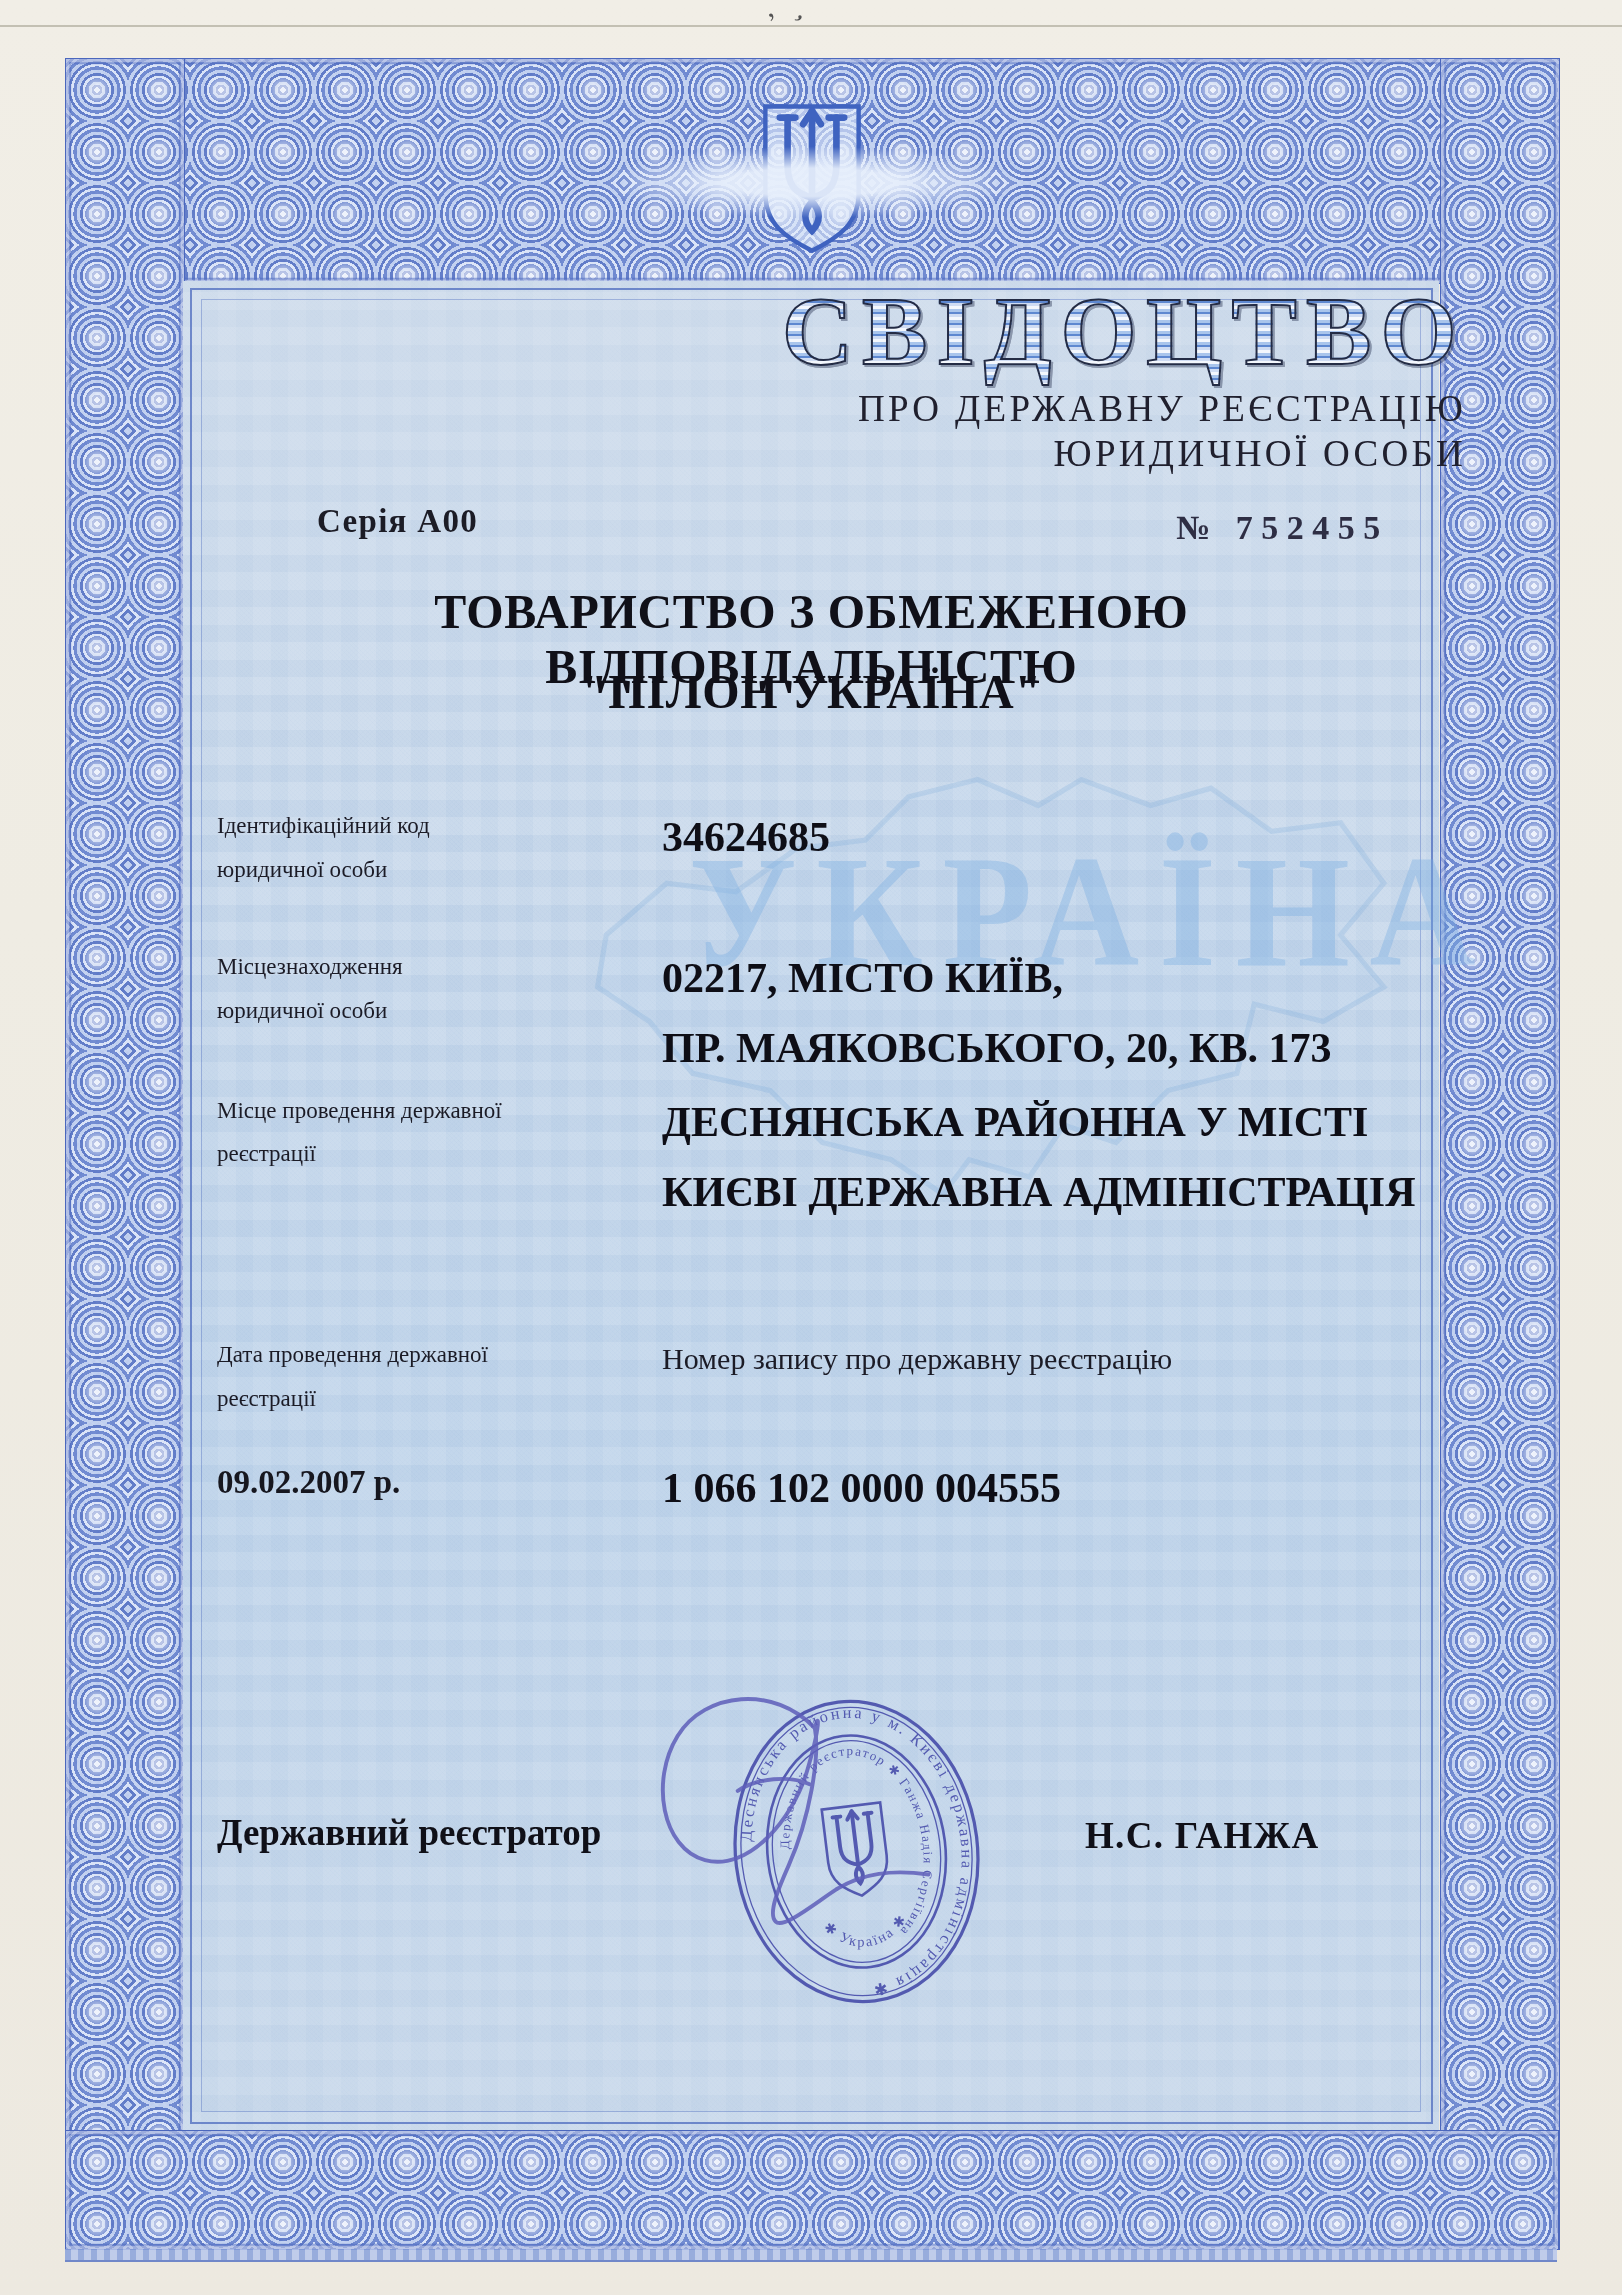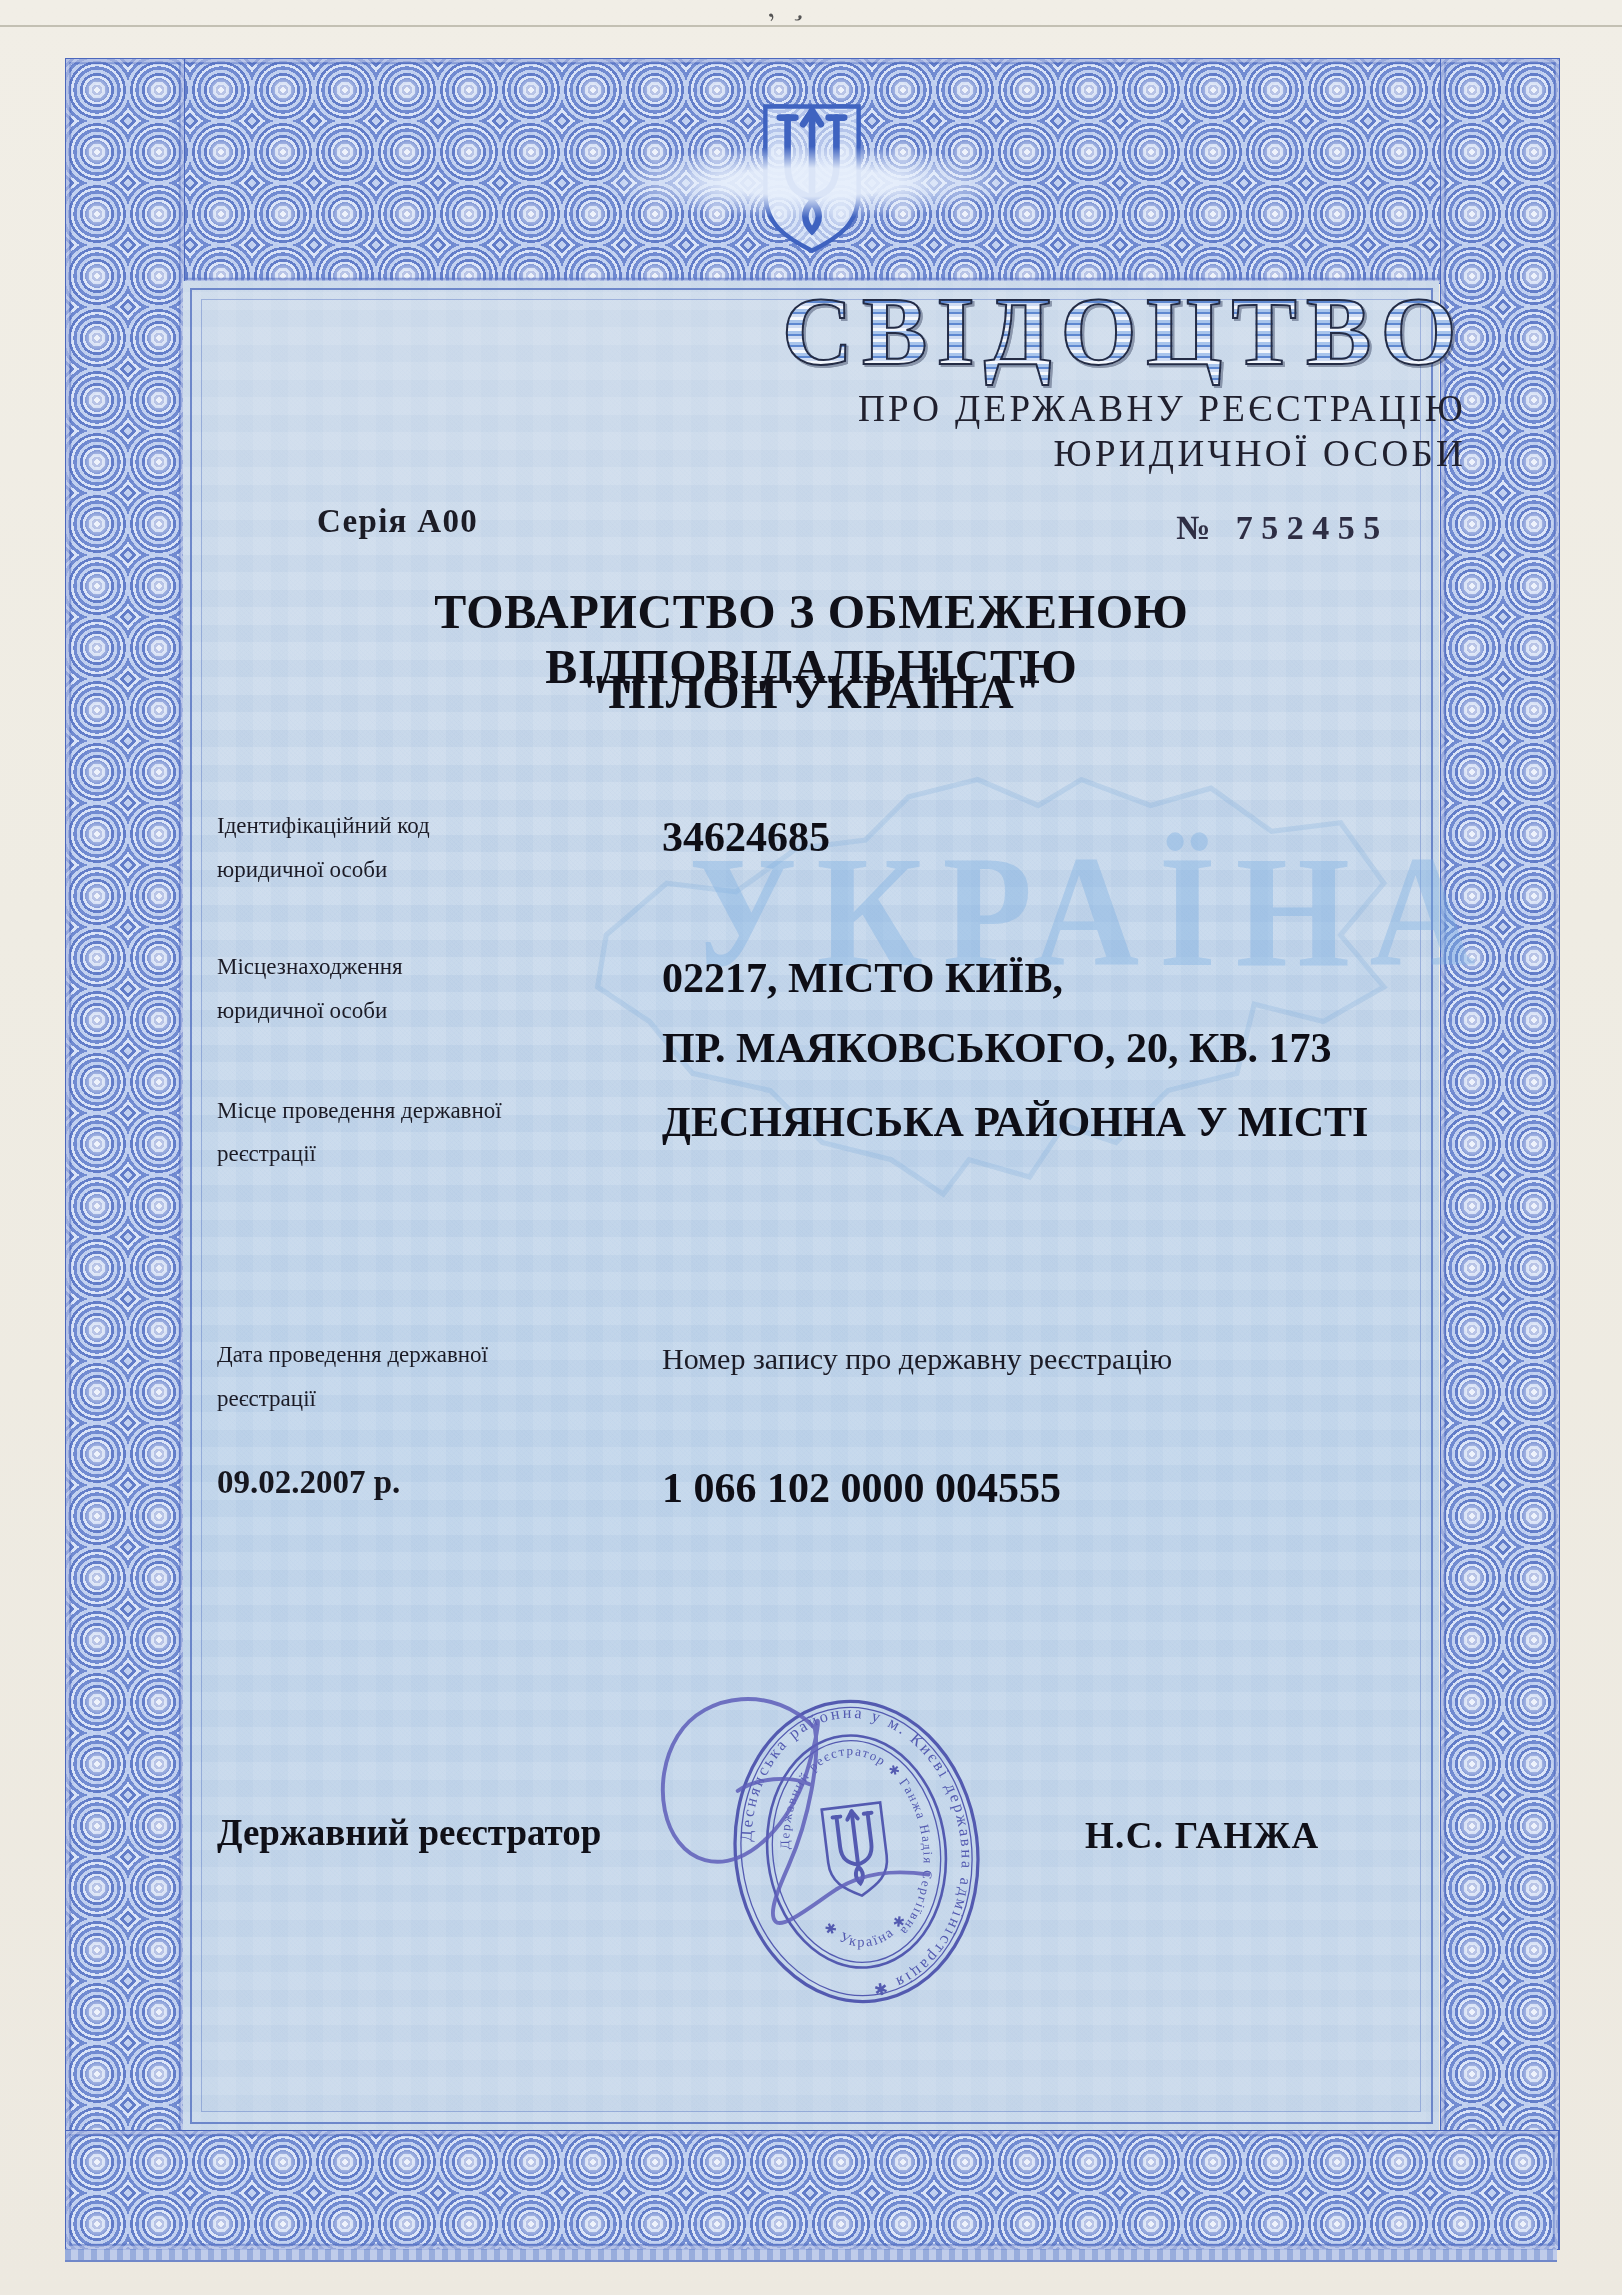--- a/index.html
+++ b/index.html
@@ -147,20 +147,21 @@
     <div class="abs val r1a">34624685</div>
 
     <div class="abs lbl r2a">Місцезнаходження</div>
     <div class="abs lbl r2b">юридичної особи</div>
     <div class="abs val v2a">02217, МІСТО КИЇВ,</div>
     <div class="abs val v2b">ПР. МАЯКОВСЬКОГО, 20, КВ. 173</div>
 
     <div class="abs lbl r3a">Місце проведення державної</div>
     <div class="abs lbl r3b">реєстрації</div>
     <div class="abs val v3a">ДЕСНЯНСЬКА РАЙОННА У МІСТІ</div>
+    <div class="abs val v3b">КИЄВІ ДЕРЖАВНА АДМІНІСТРАЦІЯ</div>
 
     <div class="abs lbl r4a">Дата проведення державної</div>
     <div class="abs lbl r4b">реєстрації</div>
     <div class="abs r4c">Номер запису про державну реєстрацію</div>
     <div class="abs v4a">09.02.2007 р.</div>
     <div class="abs val v4b">1 066 102 0000 004555</div>
 
     <div class="abs registrar">Державний реєстратор</div>
     <div class="abs reg-name">Н.С. ГАНЖА</div>
 

